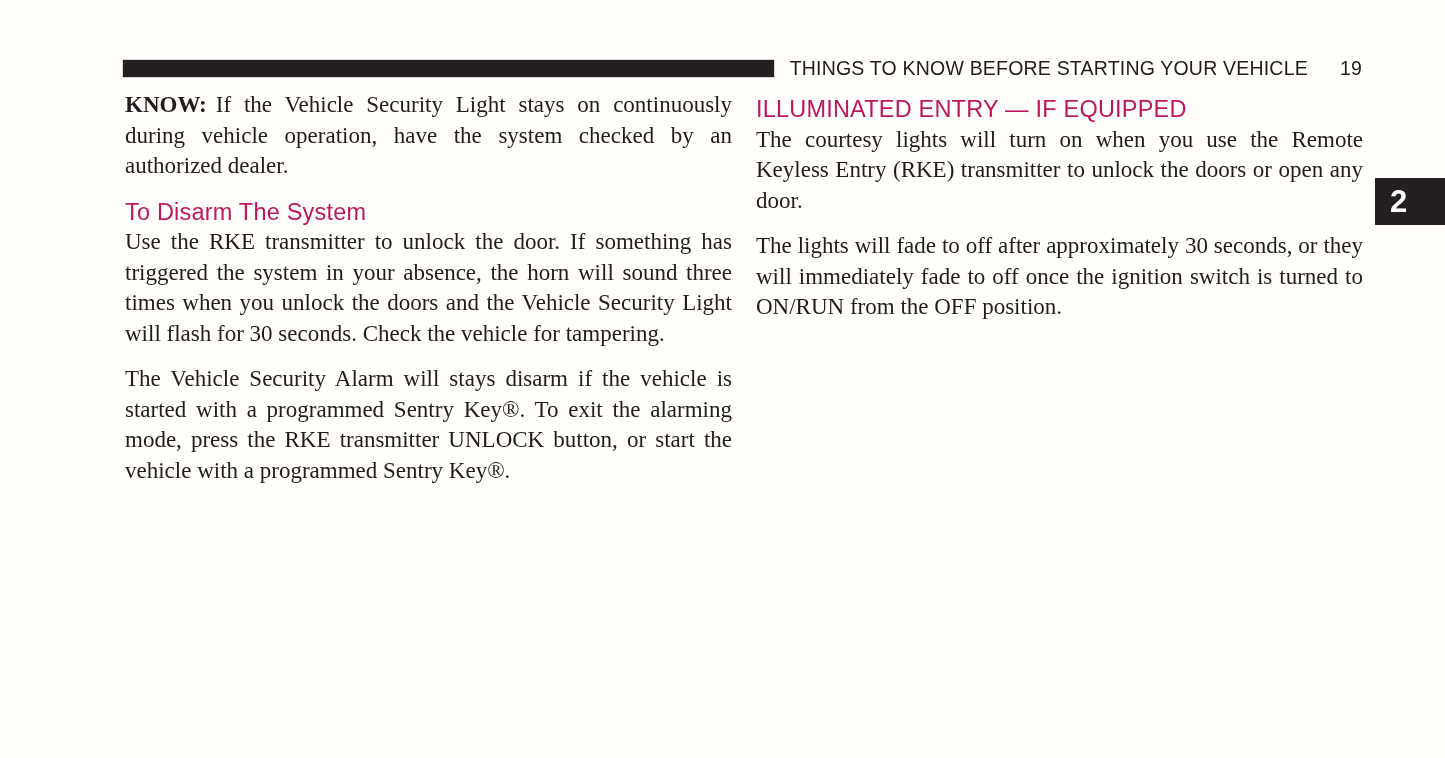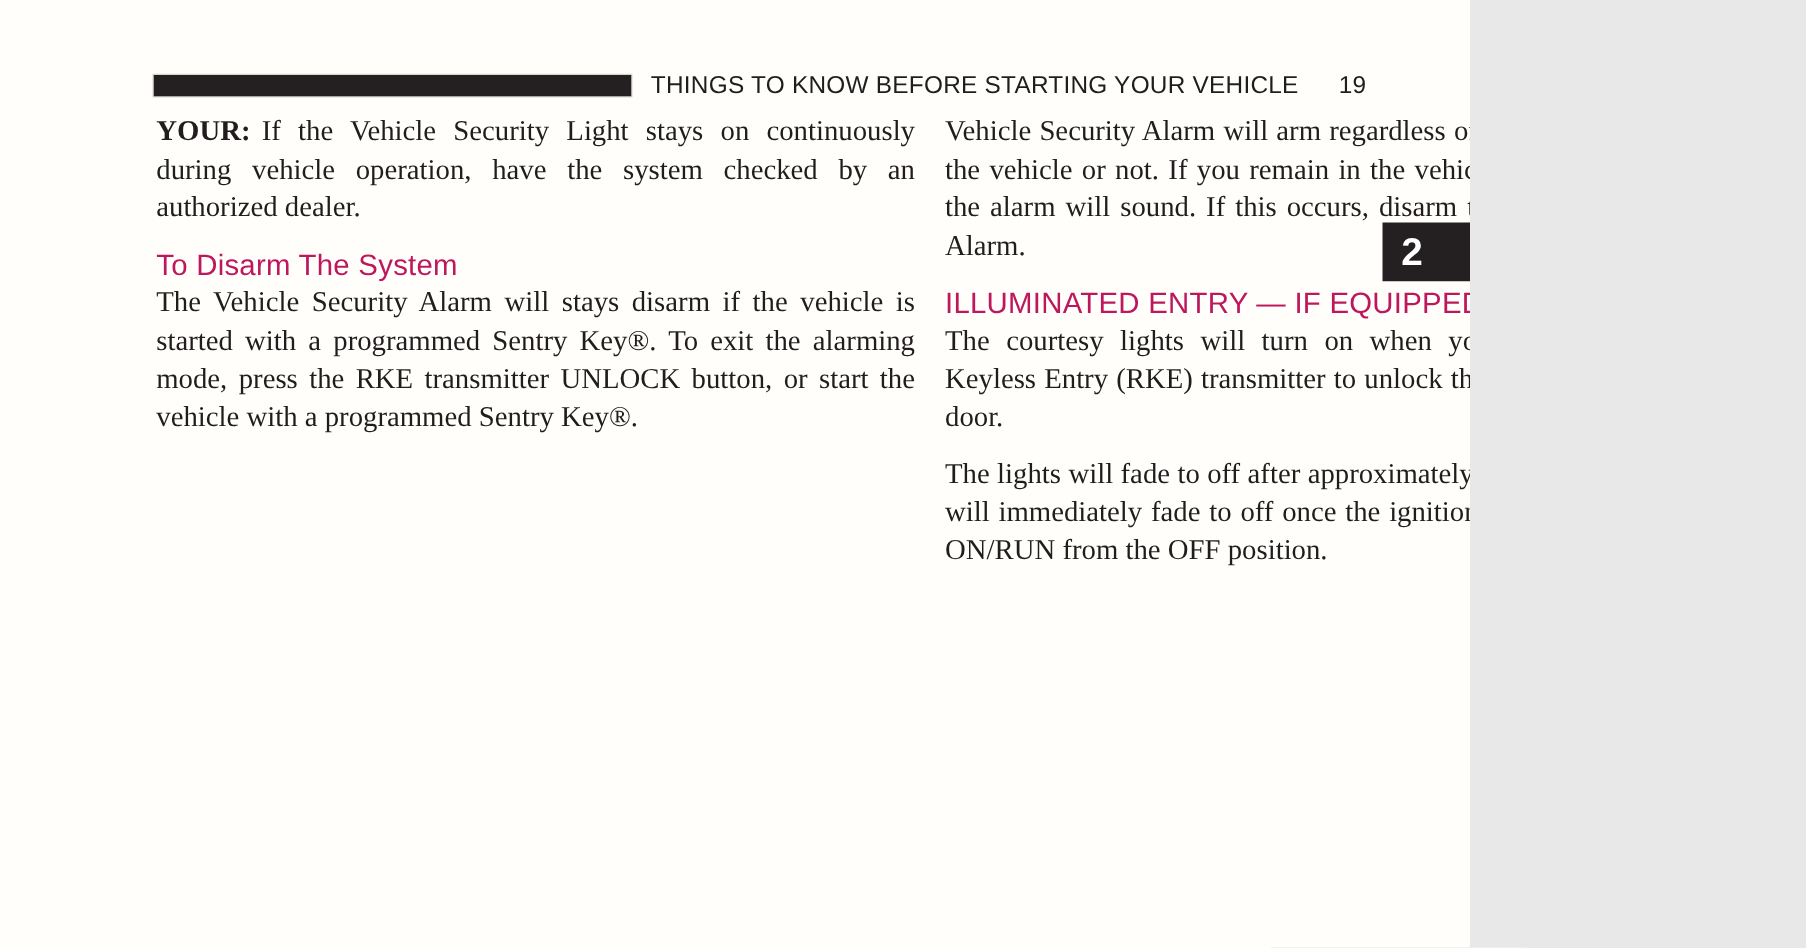--- a/index.html
+++ b/index.html
@@ -2,21 +2,21 @@
 <html><head>
 <meta charset="utf-8">
 <style>
   html, body {
     margin: 0;
     padding: 0;
     background: #e8e8e8;
   }
   .page {
     position: relative;
-    width: 1176px;
+    width: 1445px;
     height: 758px;
     background: #fffefb;
     color: #211d1e;
     overflow: hidden;
     font-family: "Liberation Serif", serif;
   }
 
   
   .page-header {
     position: absolute;
@@ -110,27 +110,27 @@
     </div>
   </header>
 
   <div class="section-tab">
     <span>2</span>
   </div>
 
   <main class="columns">
 
     <section class="col col-left">
-      <p class="body"><strong>YOUR:</strong><span>If the Vehicle Security Light stays on continu­ously during vehicle operation, have the system checked by an authorized dealer.</span></p>
+      <p class="body"><strong>KNOW:</strong><span>If the Vehicle Security Light stays on continu­ously during vehicle operation, have the system checked by an authorized dealer.</span></p>
       <h2 class="subheading">To Disarm The System</h2>
+      <p class="body">Use the RKE transmitter to unlock the door. If something has triggered the system in your absence, the horn will sound three times when you unlock the doors and the Vehicle Security Light will flash for 30 seconds. Check the vehicle for tampering.</p>
       <p class="body">The Vehicle Security Alarm will stays disarm if the vehicle is started with a programmed Sentry Key®. To exit the alarming mode, press the RKE transmitter UNLOCK button, or start the vehicle with a programmed Sentry Key®.</p>
     </section>
 
     <section class="col col-right">
-      <p class="body">Vehicle Security Alarm will arm regardless of whether you are in the vehicle or not. If you remain in the vehicle and open a door, the alarm will sound. If this occurs, disarm the Vehicle Security Alarm.</p>
       <h2 class="subheading">ILLUMINATED ENTRY — IF EQUIPPED</h2>
       <p class="body">The courtesy lights will turn on when you use the Remote Keyless Entry (RKE) transmitter to unlock the doors or open any door.</p>
       <p class="body">The lights will fade to off after approximately 30 seconds, or they will immediately fade to off once the ignition switch is turned to ON/RUN from the OFF position.</p>
     </section>
 
   </main>
 
 </div>
 
 </body></html>

